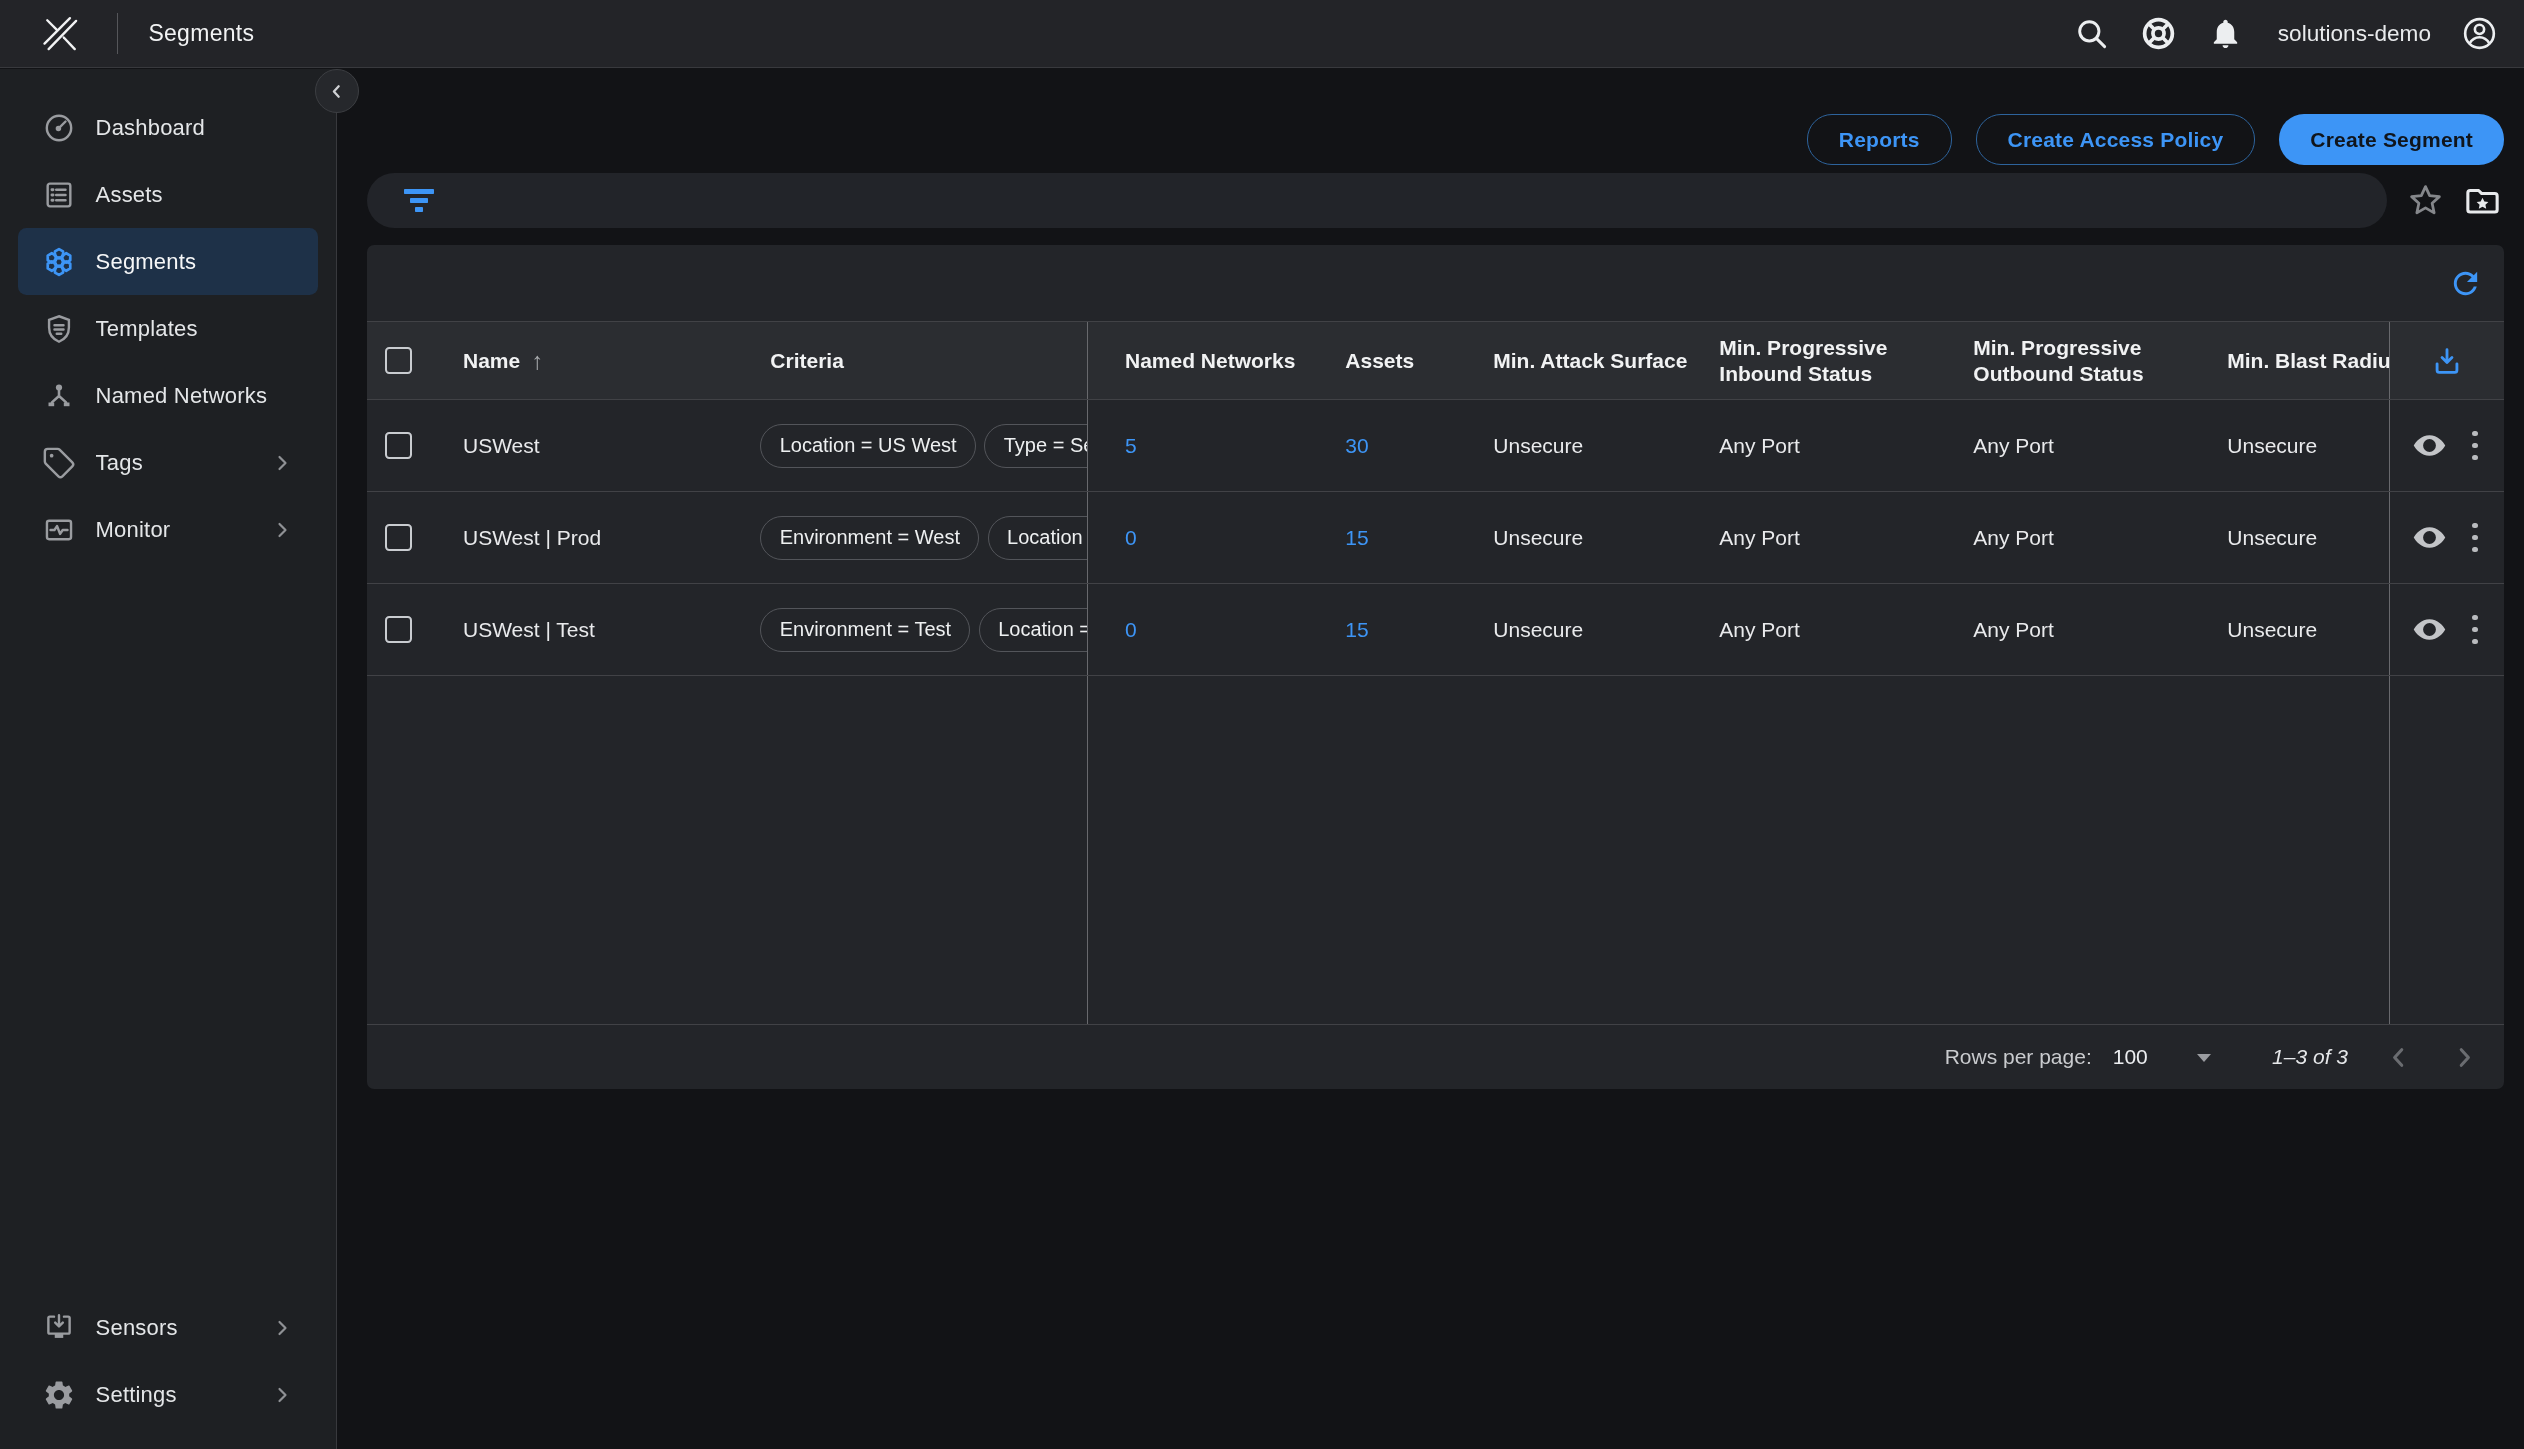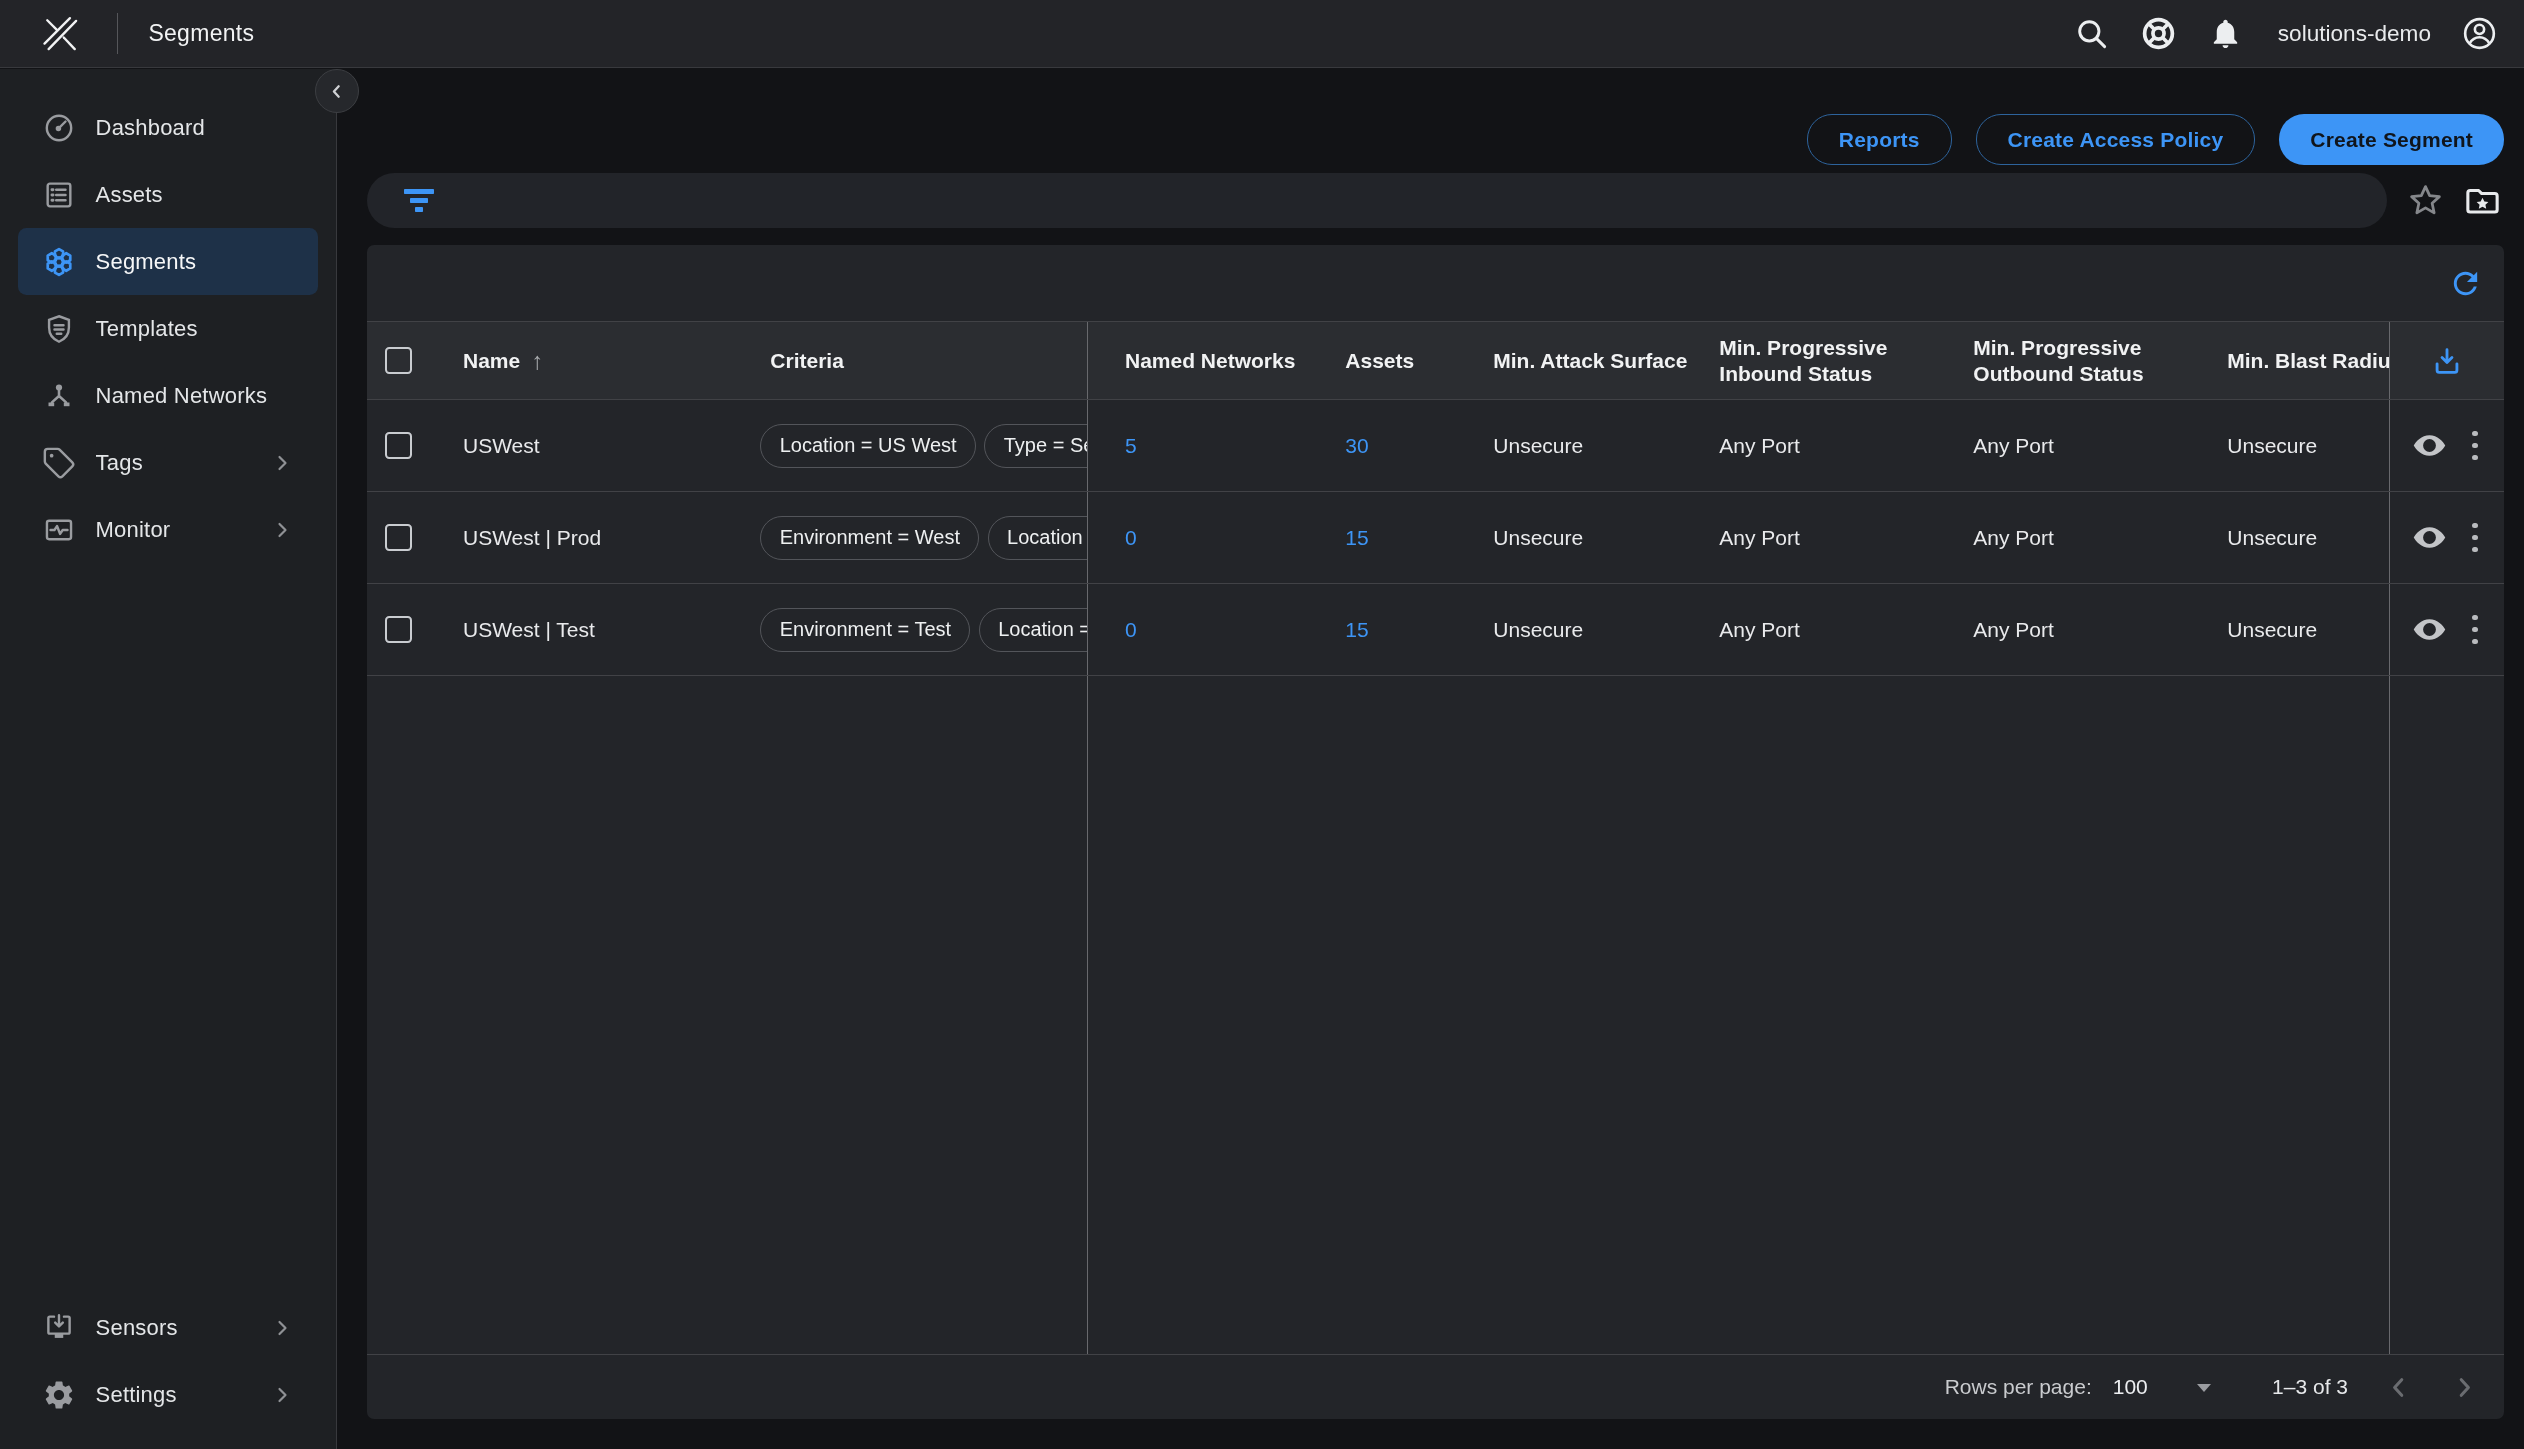--- a/index.html
+++ b/index.html
@@ -47,21 +47,21 @@
   .filter-pill { width:2020px; height:55px; border-radius:27.5px; background:#222429; display:flex;
     align-items:center; padding-left:37px; cursor:text; }
   .filter-ic { display:flex; flex-direction:column; align-items:center; gap:4.2px; }
   .filter-ic i { display:block; height:5px; background:#3d95f6; border-radius:0.7px; }
   .filter-ic i:nth-child(1){ width:30px; }
   .filter-ic i:nth-child(2){ width:18.3px; }
   .filter-ic i:nth-child(3){ width:8.5px; }
   .fr-icon { margin-left:20px; width:37px; height:37px; cursor:pointer; }
 
   
-  .card { position:absolute; left:29px; top:176px; width:2137px; height:1174px; background:#232529;
+  .card { position:absolute; left:29px; top:176px; width:2137px; height:844px; background:#232529;
     border-radius:7px; display:flex; flex-direction:column; overflow:hidden; }
   .card-top { height:76px; display:flex; align-items:center; justify-content:flex-end; padding-right:21px; }
   .rfi { width:35px; height:35px; color:#3d95f6; cursor:pointer; }
 
   .grid { display:grid; grid-template-columns:82px 310px 328px 247px 148px 226px 254px 254px 173px 1fr; }
   .cell { display:flex; align-items:center; padding:0 11.3px; overflow:hidden; }
   .c-cb { padding-left:18.3px; }
   .c-name { padding-left:14px; }
   .c-crit { padding:0 0 0 1.4px; gap:8.5px; }
   .c-nn { border-left:0.7px solid #68696d; padding-left:37px; }
@@ -82,21 +82,21 @@
 
   .tfill { flex:1; }
   .tfill div { height:100%; }
 
   .tfoot { height:65px; border-top:0.7px solid #414246; display:flex; align-items:center;
     justify-content:flex-end; padding-right:24px; font-size:21px; color:#d5d7da; }
   .pg-label { color:#c9cbce; }
   .pg-size { display:flex; align-items:center; margin-left:21px; cursor:pointer; color:#eceef0;gap:38px; }
   .tri { width:0; height:0; border-left:7px solid transparent; border-right:7px solid transparent;
     border-top:8.5px solid #9a9ca0; margin-left:11.3px; margin-top:2.8px; }
-  .pg-range { margin-left:61px; color:#e6e8ea; }
+  .pg-range { margin-left:61px; color:#e6e8ea;font-style:italic; }
   .pg-nav { width:31px; height:31px; color:#6a6c70; margin-left:35px; cursor:default; }
 
   .eye { width:35px; height:35px; color:#c3c5c8; cursor:pointer; }
   .kebab { display:flex; flex-direction:column; gap:6.3px; cursor:pointer; padding:4.2px; }
   .kebab i { width:5.6px; height:5.6px; border-radius:50%; background:#b9bbbe; display:block; }
   .dl { width:34px; height:34px; color:#3d95f6; cursor:pointer; }
 </style>
 </head>
 <body>
 

